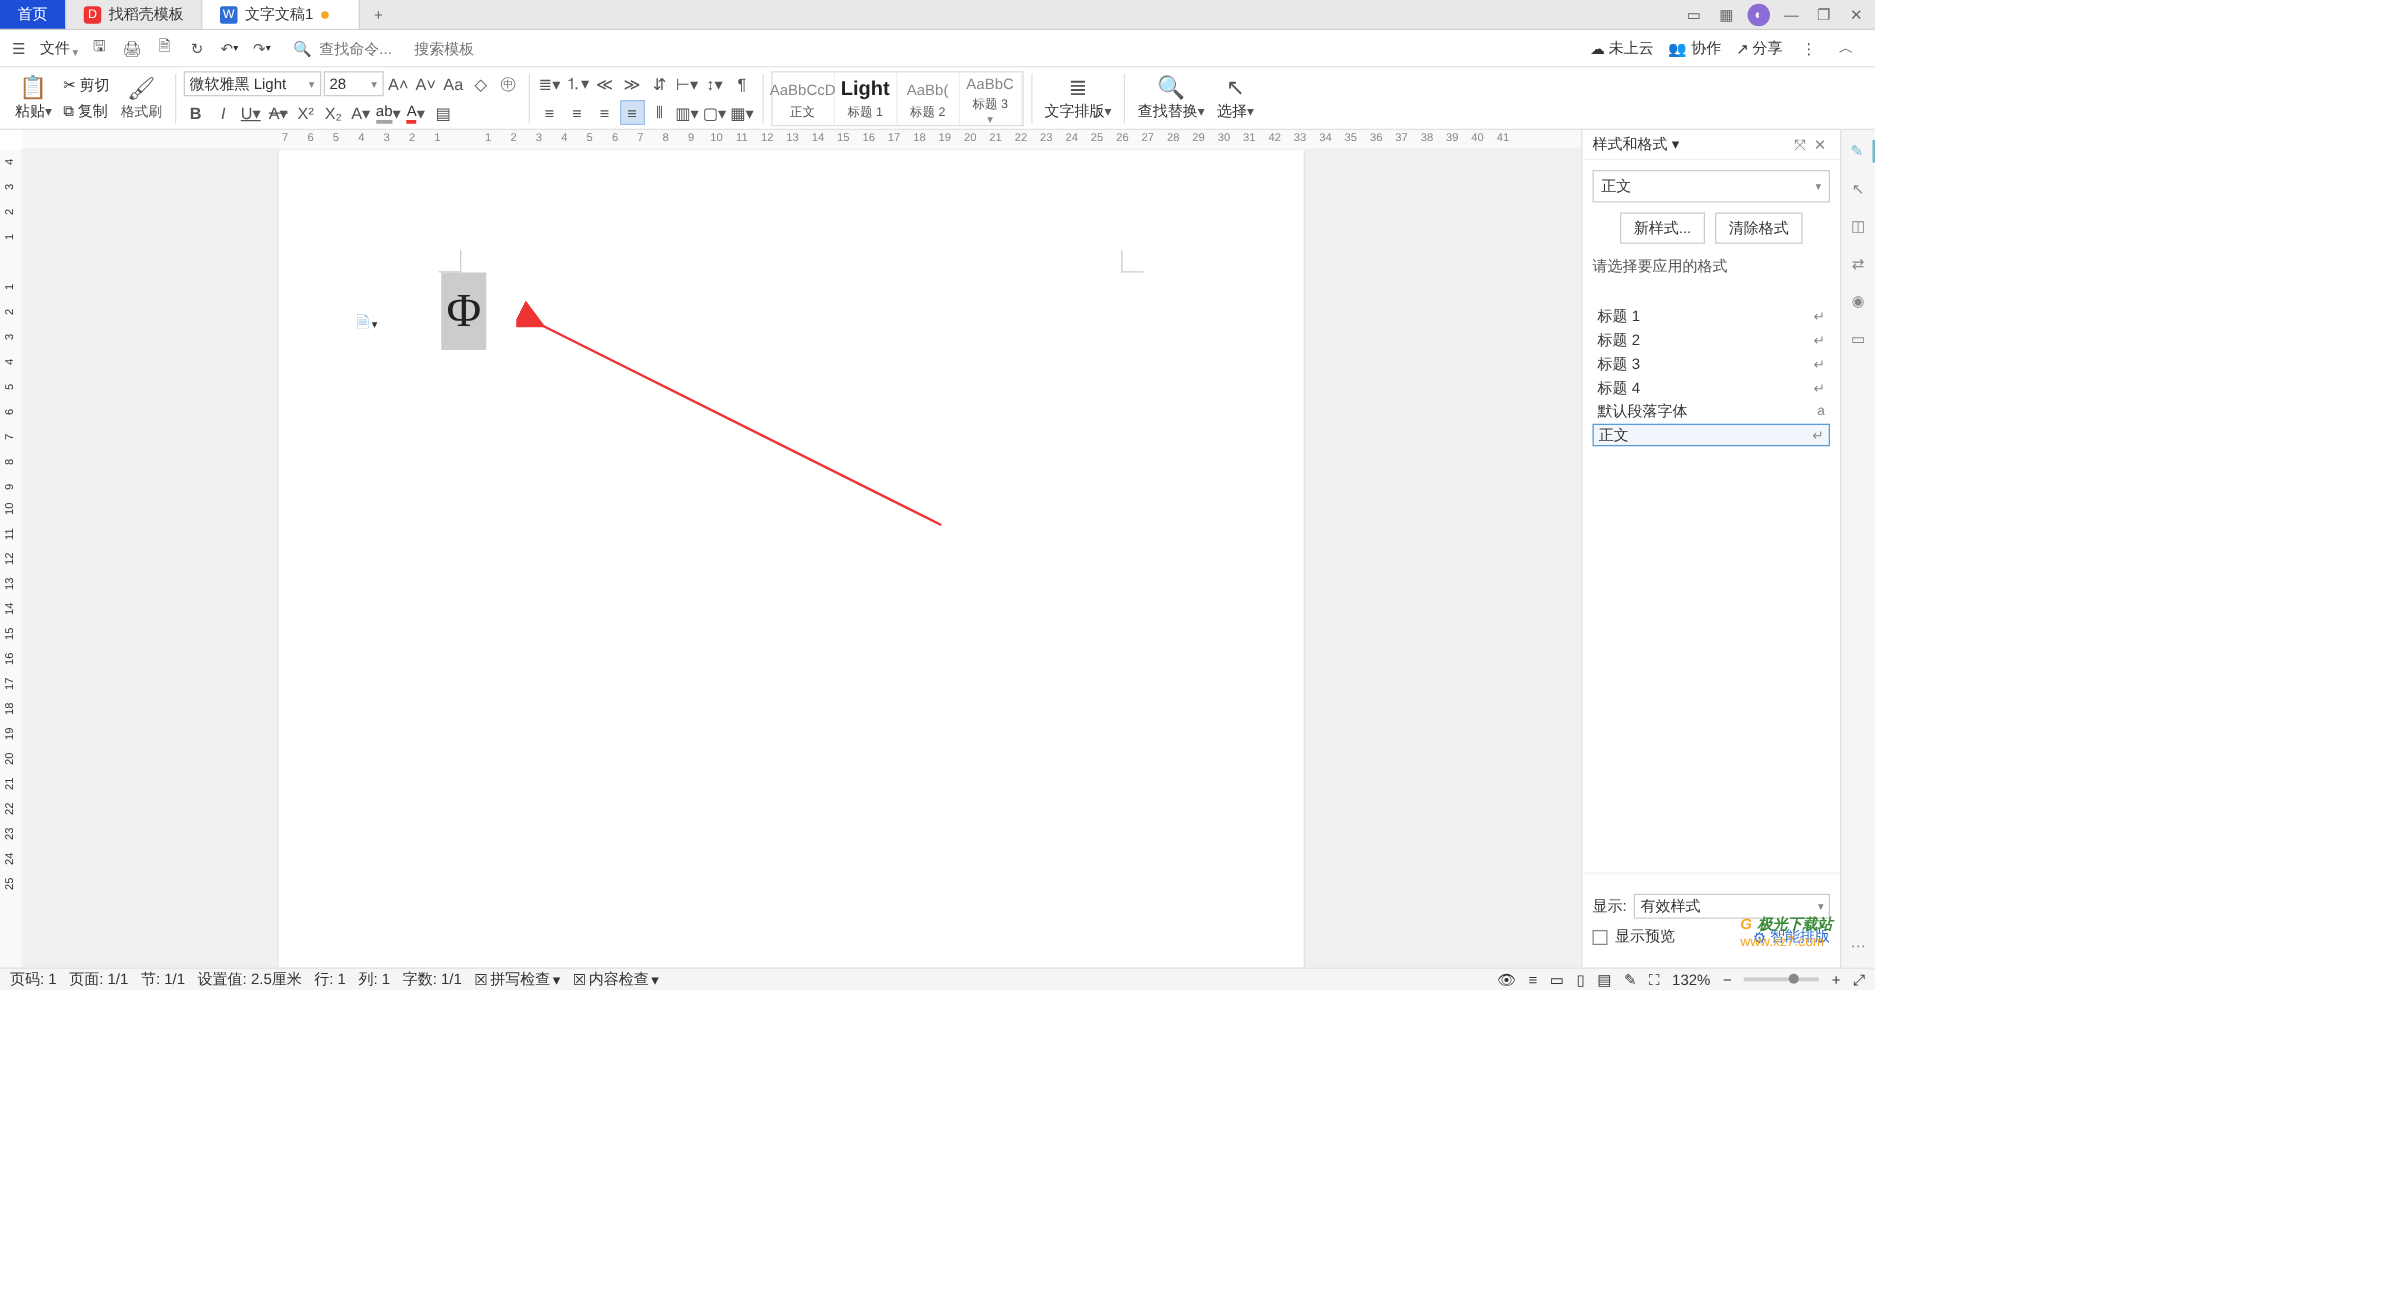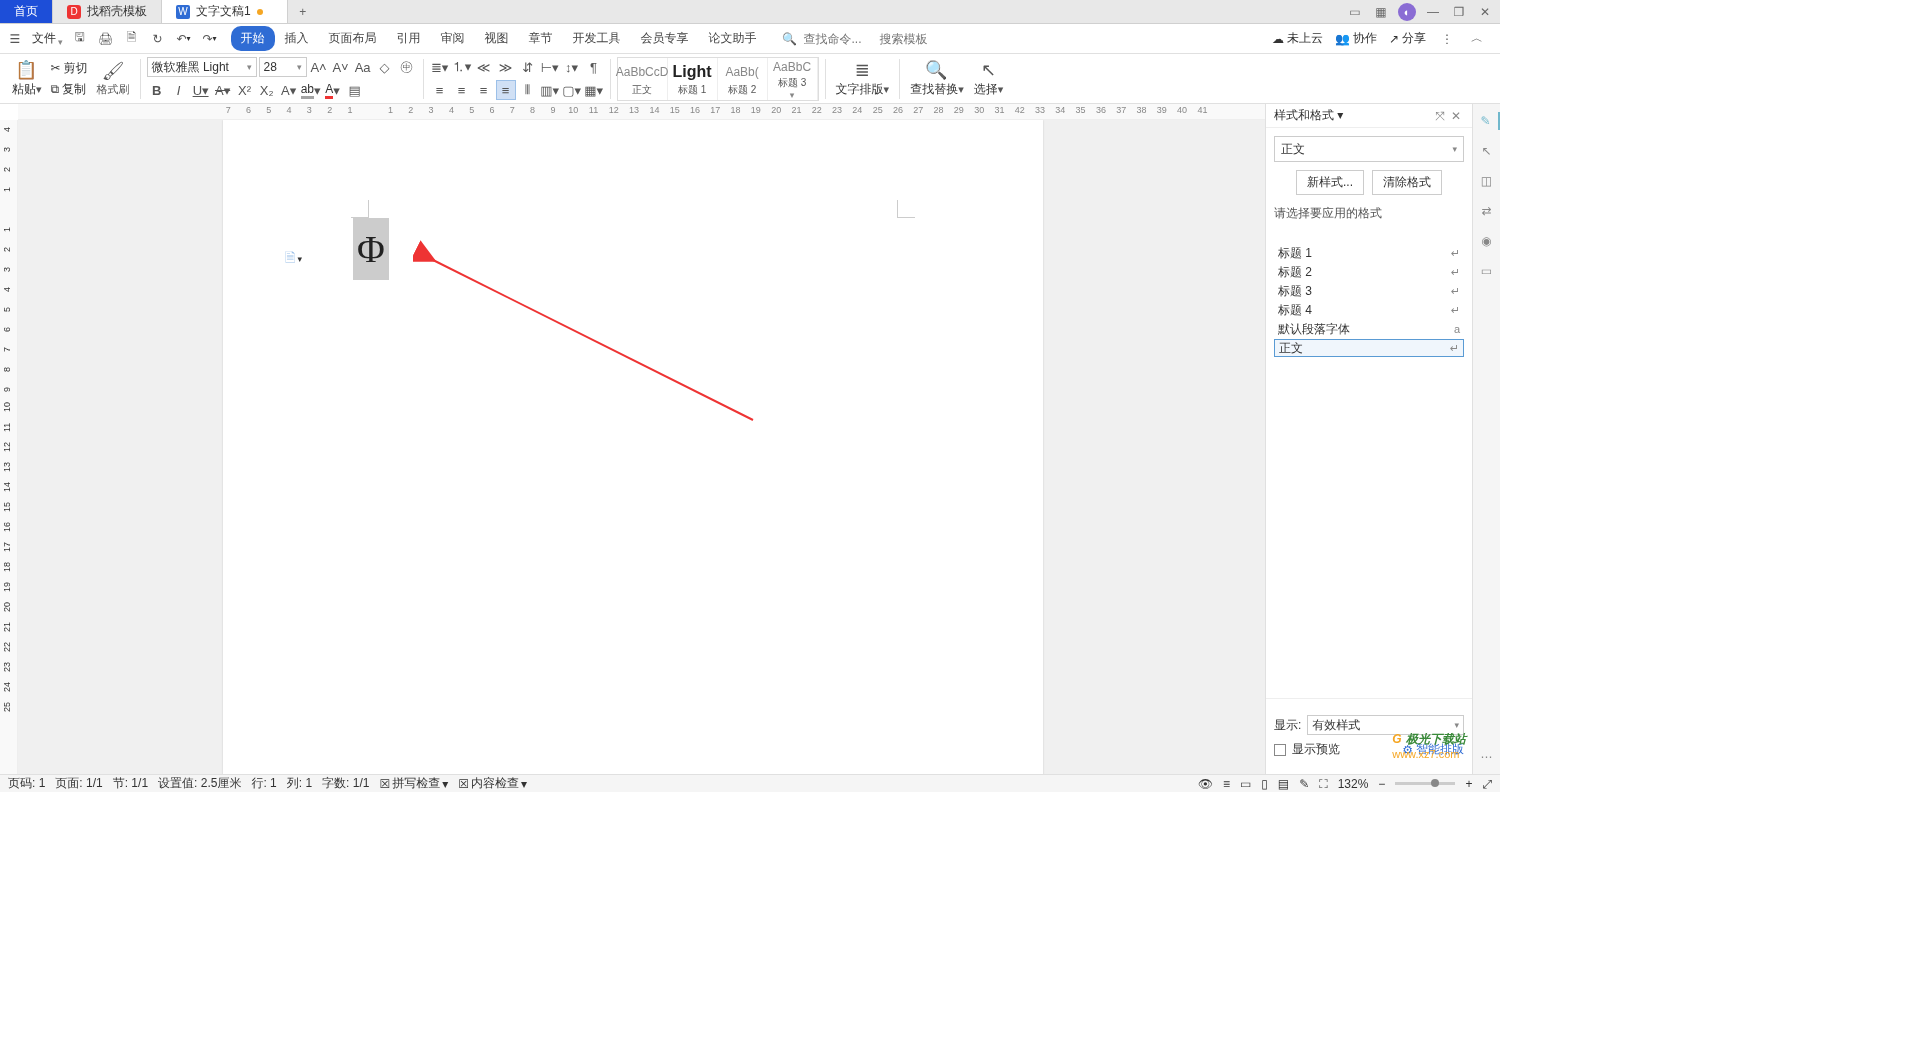--- a/index.html
+++ b/index.html
@@ -125,32 +125,20 @@
     <span class="menu-file">
         <span>文件</span>
         <span style="font-size:9px;color:#888">▾</span>
       </span>
     <span class="mb-icon">🖫</span>
     <span class="mb-icon">🖨</span>
     <span class="mb-icon">🗎</span>
     <span class="mb-icon">↻</span>
     <span class="mb-icon">↶<span style="font-size:8px">▾</span></span>
     <span class="mb-icon">↷<span style="font-size:8px">▾</span></span>
-  </div>
-  <div class="tabs-menu">
-    <span class="mtab active">开始</span>
-    <span class="mtab">插入</span>
-    <span class="mtab">页面布局</span>
-    <span class="mtab">引用</span>
-    <span class="mtab">审阅</span>
-    <span class="mtab">视图</span>
-    <span class="mtab">章节</span>
-    <span class="mtab">开发工具</span>
-    <span class="mtab">会员专享</span>
-    <span class="mtab">论文助手</span>
   </div>
   <div class="search-box">
     <span>🔍</span>
     <input placeholder="查找命令..." style="">
     <input placeholder="搜索模板" style="">
   </div>
   <div class="menubar-right">
     <span class="mr-item">
         <span>☁</span>
         <span>未上云</span>

